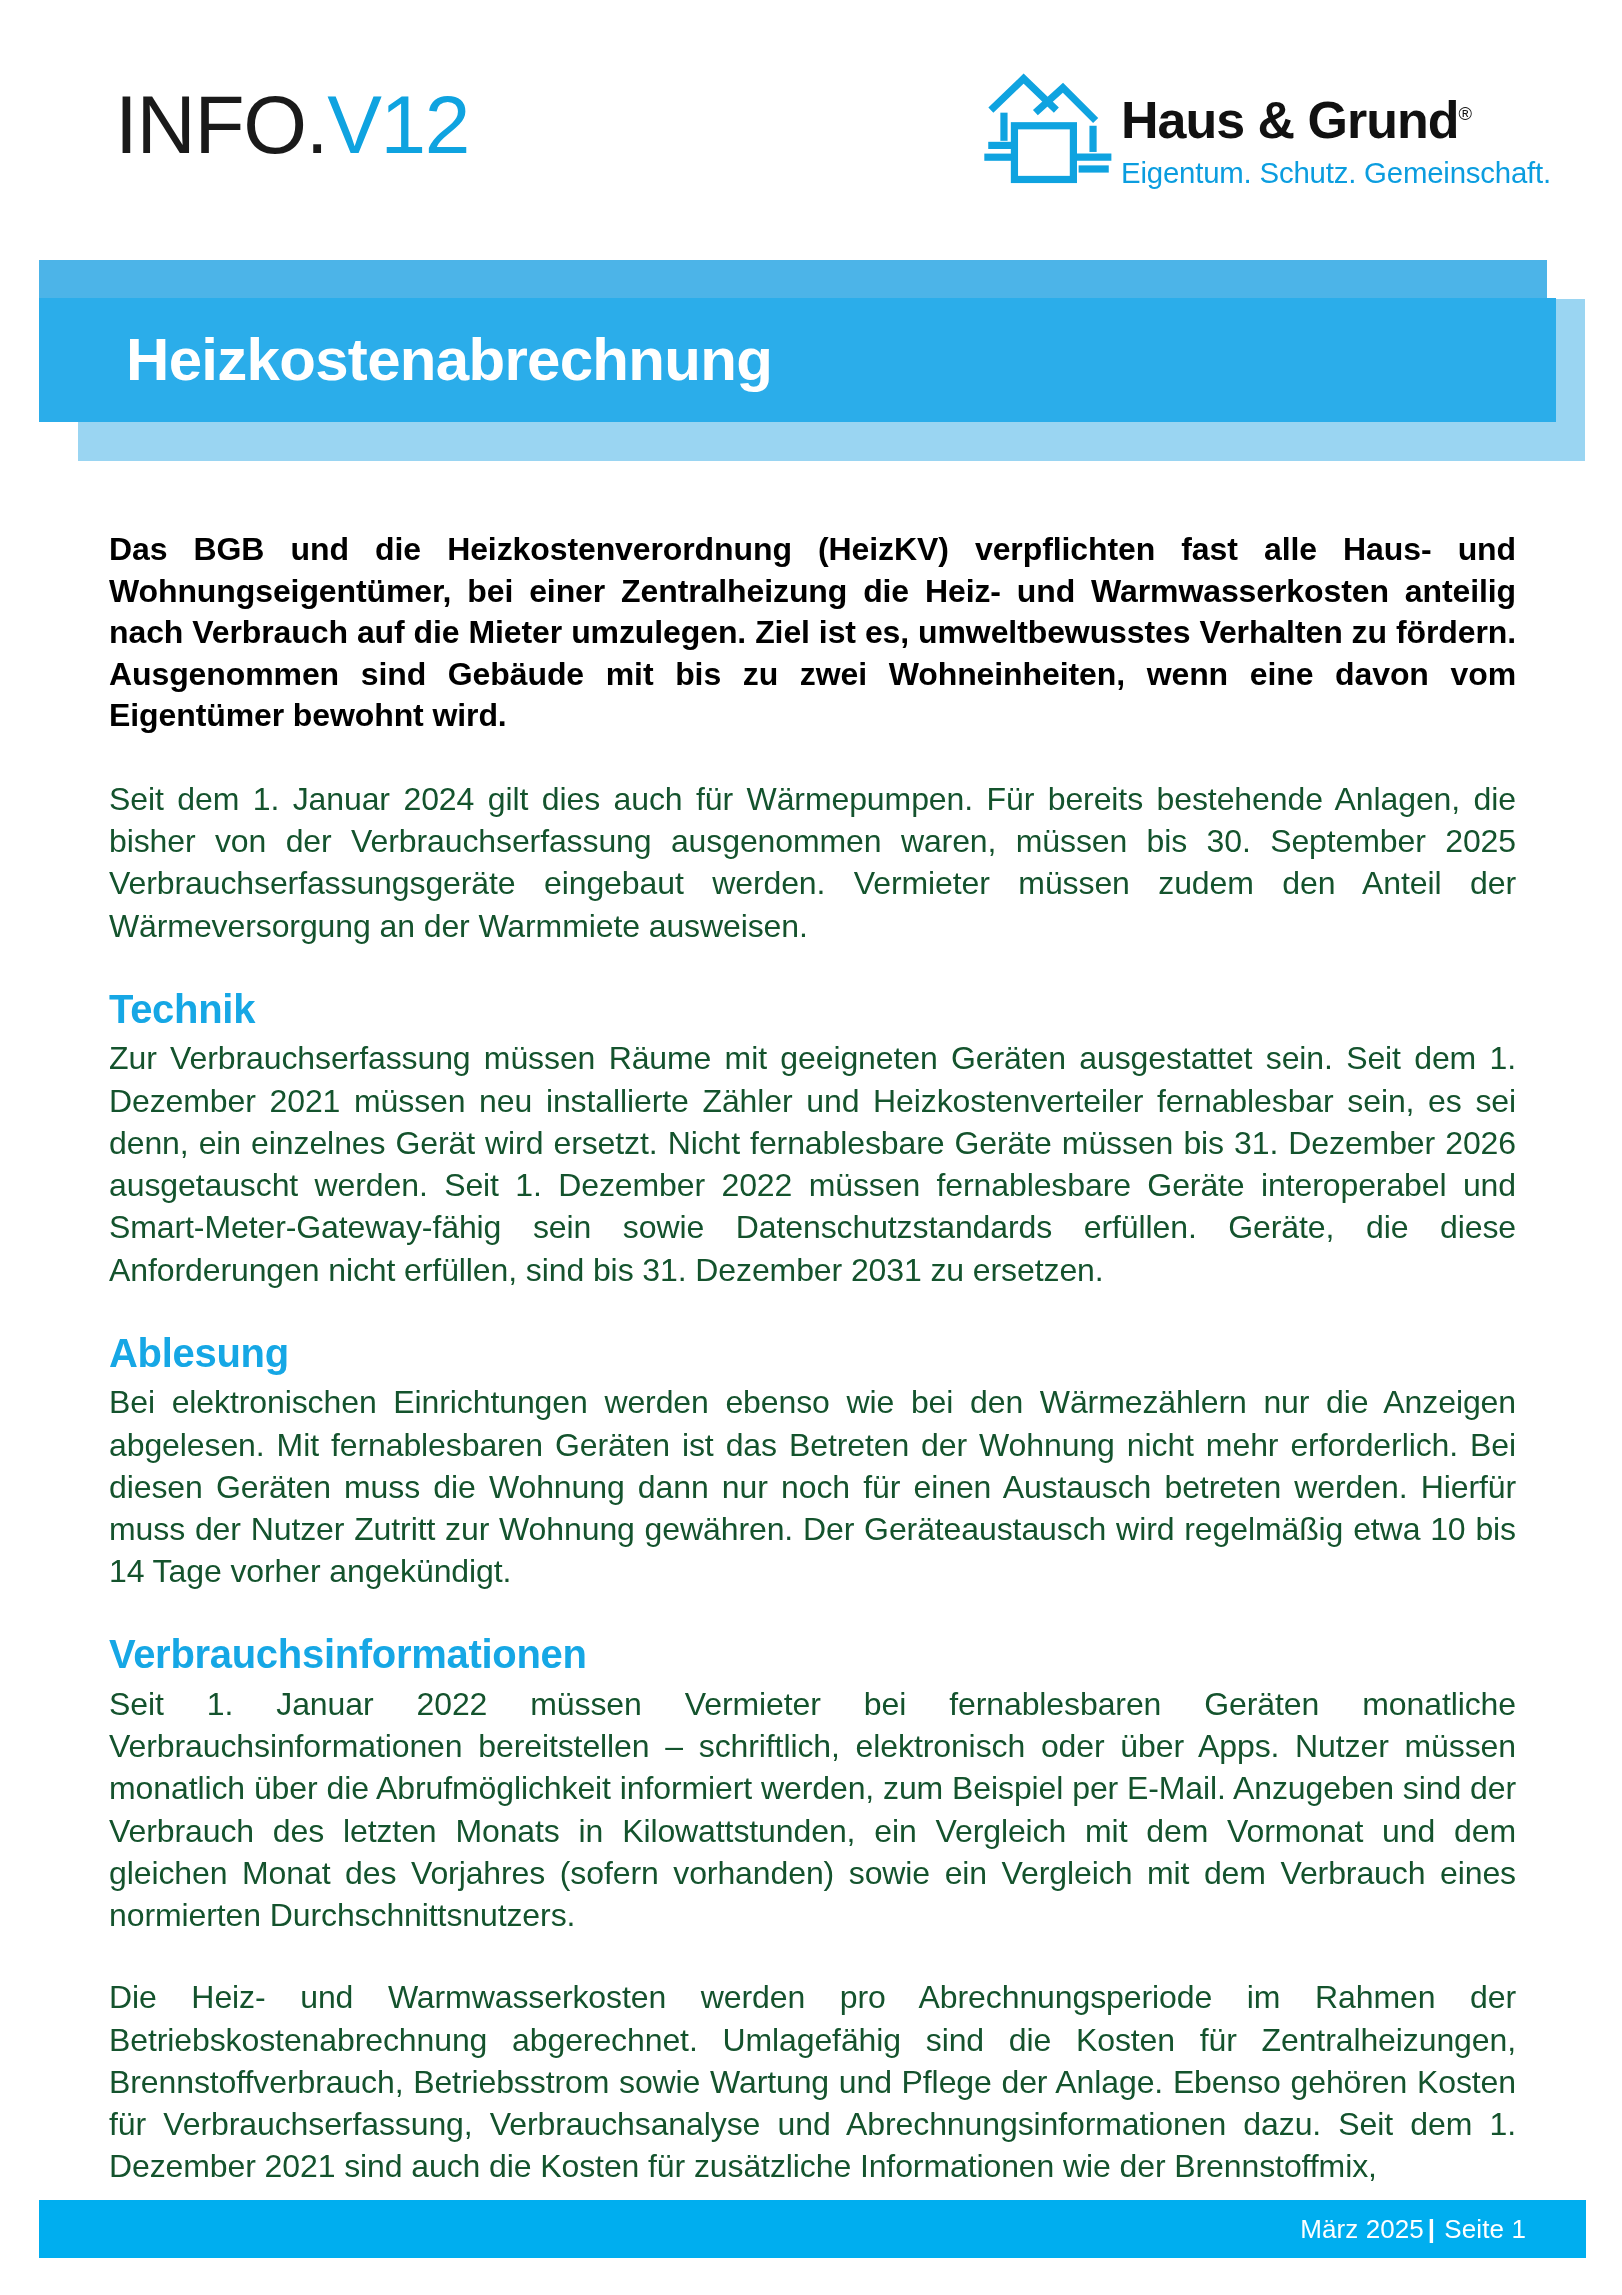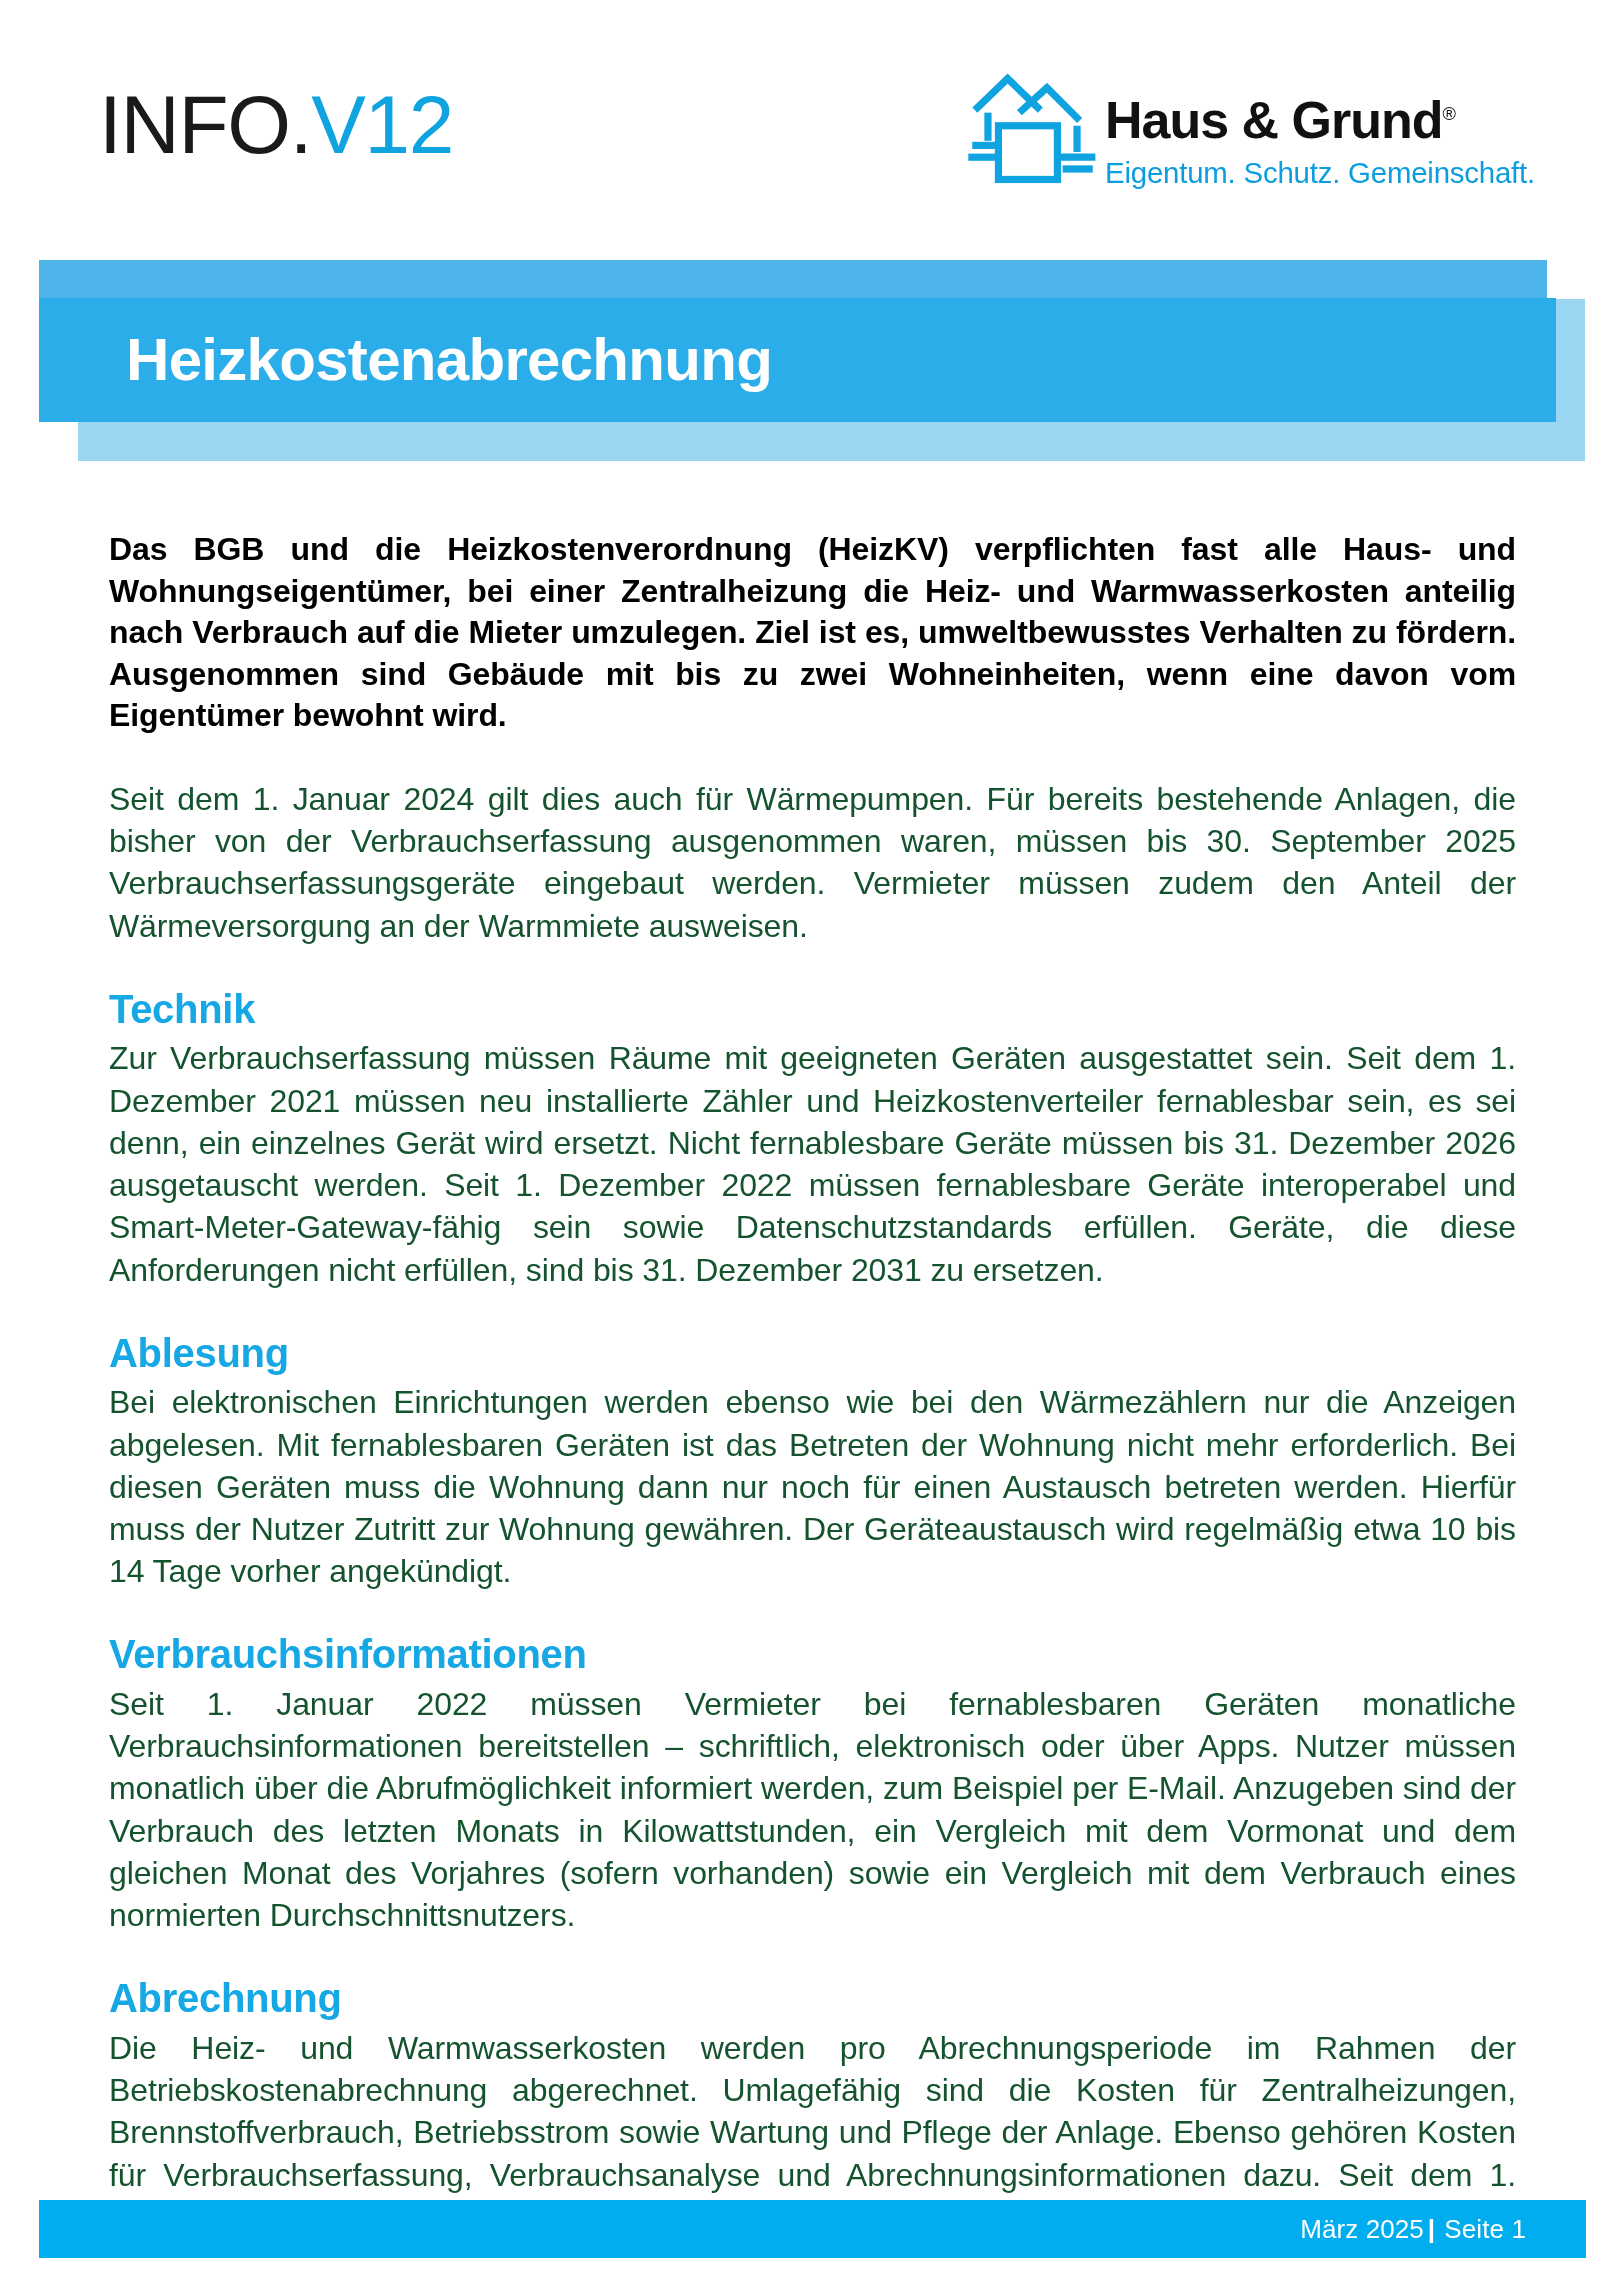--- a/index.html
+++ b/index.html
@@ -13,21 +13,21 @@
     height: 2295px;
     position: relative;
     font-family: "Liberation Sans", sans-serif;
     -webkit-font-smoothing: antialiased;
     overflow: hidden;
   }
 
   
   .page-header {
     position: absolute;
-    left: 0;
+    left: 16px;
     top: 0;
     width: 1332px;
     height: 236px;
   }
   .info-wordmark {
     position: absolute;
     left: 99px;
     top: 84px;
     font-size: 82px;
     font-weight: 400;
@@ -243,21 +243,20 @@
     <h2 class="section-heading">Ablesung</h2>
     <p class="body-paragraph">Bei elektronischen Einrichtungen werden ebenso wie bei den Wärmezählern nur die Anzeigen abgelesen. Mit fernablesbaren Geräten ist das Betreten der Wohnung nicht mehr erforderlich. Bei diesen Geräten muss die Wohnung dann nur noch für einen Austausch betreten werden. Hierfür muss der Nutzer Zutritt zur Wohnung gewähren. Der Geräteaustausch wird regelmäßig etwa 10 bis 14 Tage vorher angekündigt.</p>
   </section>
 
   <section class="section">
     <h2 class="section-heading">Verbrauchsinformationen</h2>
     <p class="body-paragraph">Seit 1. Januar 2022 müssen Vermieter bei fernablesbaren Geräten monatliche Verbrauchsinformationen bereitstellen – schriftlich, elektronisch oder über Apps. Nutzer müssen monatlich über die Abrufmöglichkeit informiert werden, zum Beispiel per E-Mail. Anzugeben sind der Verbrauch des letzten Monats in Kilowattstunden, ein Vergleich mit dem Vormonat und dem gleichen Monat des Vorjahres (sofern vorhanden) sowie ein Vergleich mit dem Verbrauch eines normierten Durchschnittsnutzers.</p>
   </section>
 
   <section class="section">
-    <h2 class="section-heading">Abrechnung</h2>
     <p class="body-paragraph">Die Heiz- und Warmwasserkosten werden pro Abrechnungsperiode im Rahmen der Betriebskostenabrechnung abgerechnet. Umlagefähig sind die Kosten für Zentralheizungen, Brennstoffverbrauch, Betriebsstrom sowie Wartung und Pflege der Anlage. Ebenso gehören Kosten für Verbrauchserfassung, Verbrauchsanalyse und Abrechnungsinformationen dazu. Seit dem 1. Dezember 2021 sind auch die Kosten für zusätzliche Informationen wie der Brennstoffmix,</p>
   </section>
 
 </main>
 
 <div class="page-footer">
   <div class="footer-meta"><span>März 2025</span><span class="footer-sep">|</span><span>Seite 1</span></div>
 </div>
 
 

